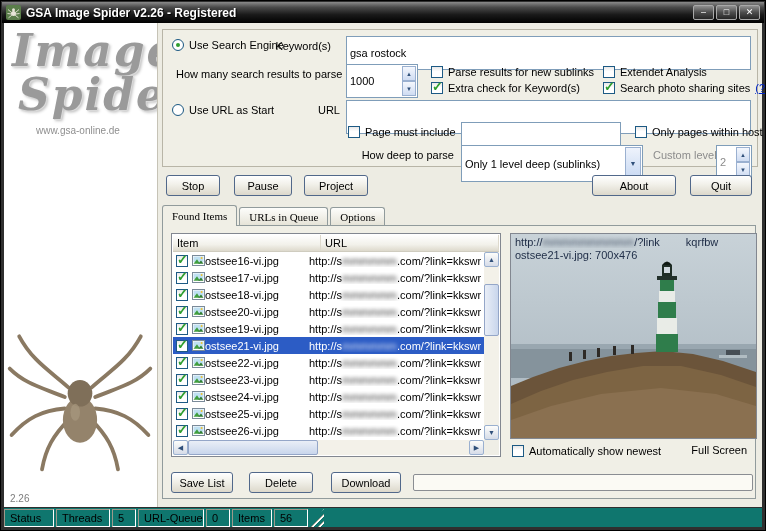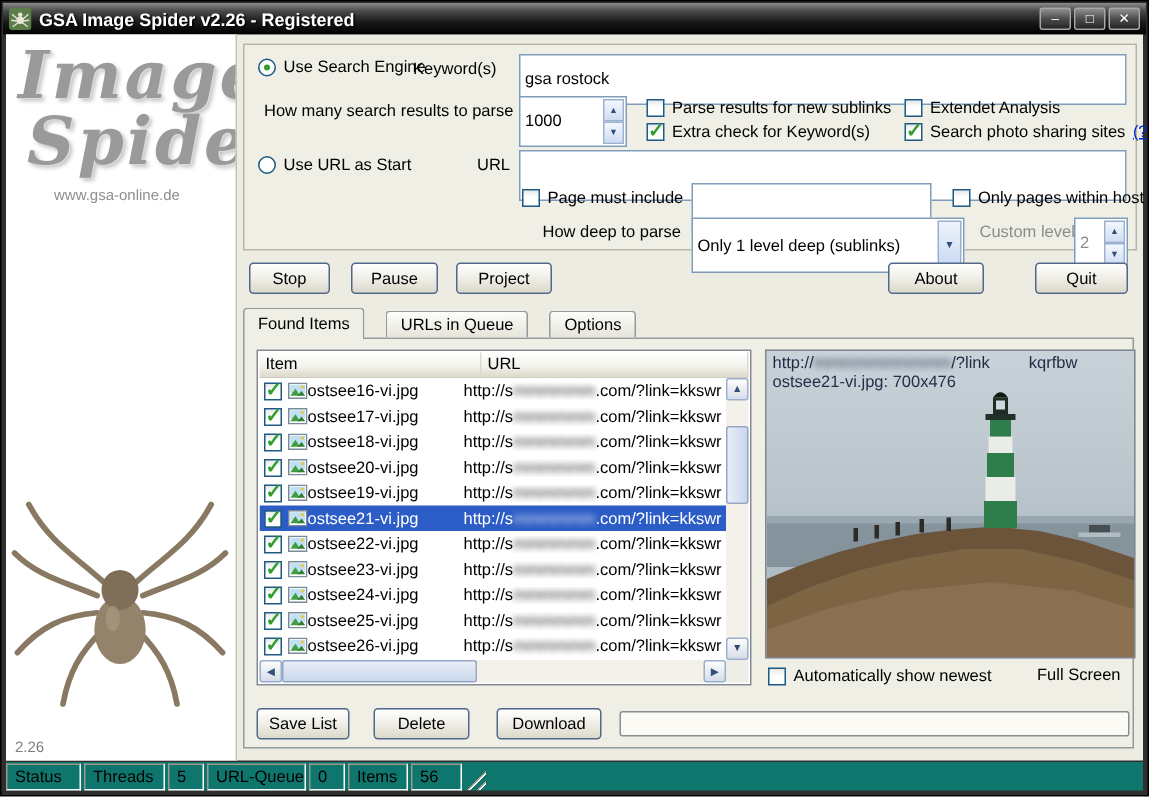--- a/index.html
+++ b/index.html
@@ -59,21 +59,21 @@
               display:flex; align-items:center; justify-content:center; color:#30507a; font-size:7px; }
   .combobtn::after { content:"▼"; }
   .btn { position:absolute; height:21px; border:1px solid #51688a; border-radius:3px;
          background:linear-gradient(#ffffff,#f1f0e9 45%,#dcd8cb);
          display:flex; align-items:center; justify-content:center; font-size:11px; }
   
   .tabs { position:absolute; left:4px; top:182px; height:20px; display:flex; align-items:flex-end;
           z-index:3; }
   .tab { height:18px; padding:0 9px; border:1px solid #919b9c; border-bottom:none;
          border-radius:3px 3px 0 0; background:linear-gradient(#fdfdfb,#e6e4d8);
-         display:flex; align-items:center; margin-right:14px; }
+         display:flex; align-items:center; margin-right:2px;font-family:Liberation Serif, serif; }
   .tab.active { height:21px; margin-bottom:-1px; background:#f0efe6; z-index:4; }
   .tabpanel { position:absolute; left:4px; right:6px; top:202px; bottom:8px;
               border:1px solid #919b9c; background:#f0efe6; }
   
   .list { position:absolute; left:8px; top:7px; width:330px; height:224px;
           border:1px solid #828790; background:#fff; overflow:hidden; }
   .lheader { position:absolute; left:1px; right:1px; top:1px; height:17px; display:flex;
              background:linear-gradient(#ffffff,#f2f1ea 60%,#ddd9cc);
              border-bottom:1px solid #cfccbf; }
   .hcell { padding:2px 4px; border-right:1px solid #ddd9cc; }
@@ -243,21 +243,21 @@
         <span class="gray">2</span>
         <span class="spinbtns">
             <span class="sb up"></span>
             <span class="sb down"></span>
           </span>
       </div>
 
       <div class="btn" style="left:8px;top:152px;width:54px">Stop</div>
       <div class="btn" style="left:76px;top:152px;width:58px">Pause</div>
       <div class="btn" style="left:146px;top:152px;width:64px">Project</div>
-      <div class="btn" style="left:434px;top:152px;width:64px">About</div>
+      <div class="btn" style="left:434px;top:152px;width:84px">About</div>
       <div class="btn" style="left:532px;top:152px;width:62px">Quit</div>
 
       <div class="tabs">
         <div class="tab active">Found Items</div>
         <div class="tab">URLs in Queue</div>
         <div class="tab">Options</div>
       </div>
 
       <div class="tabpanel">
 

